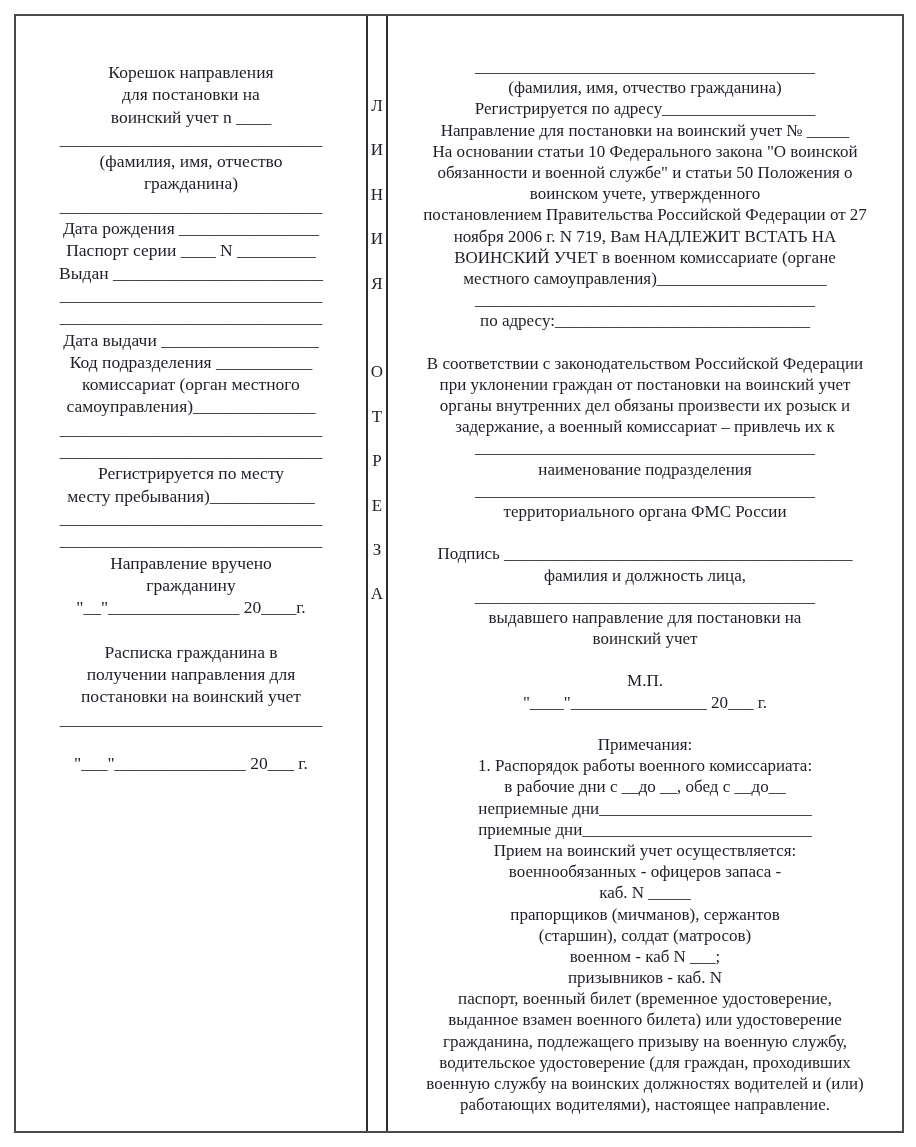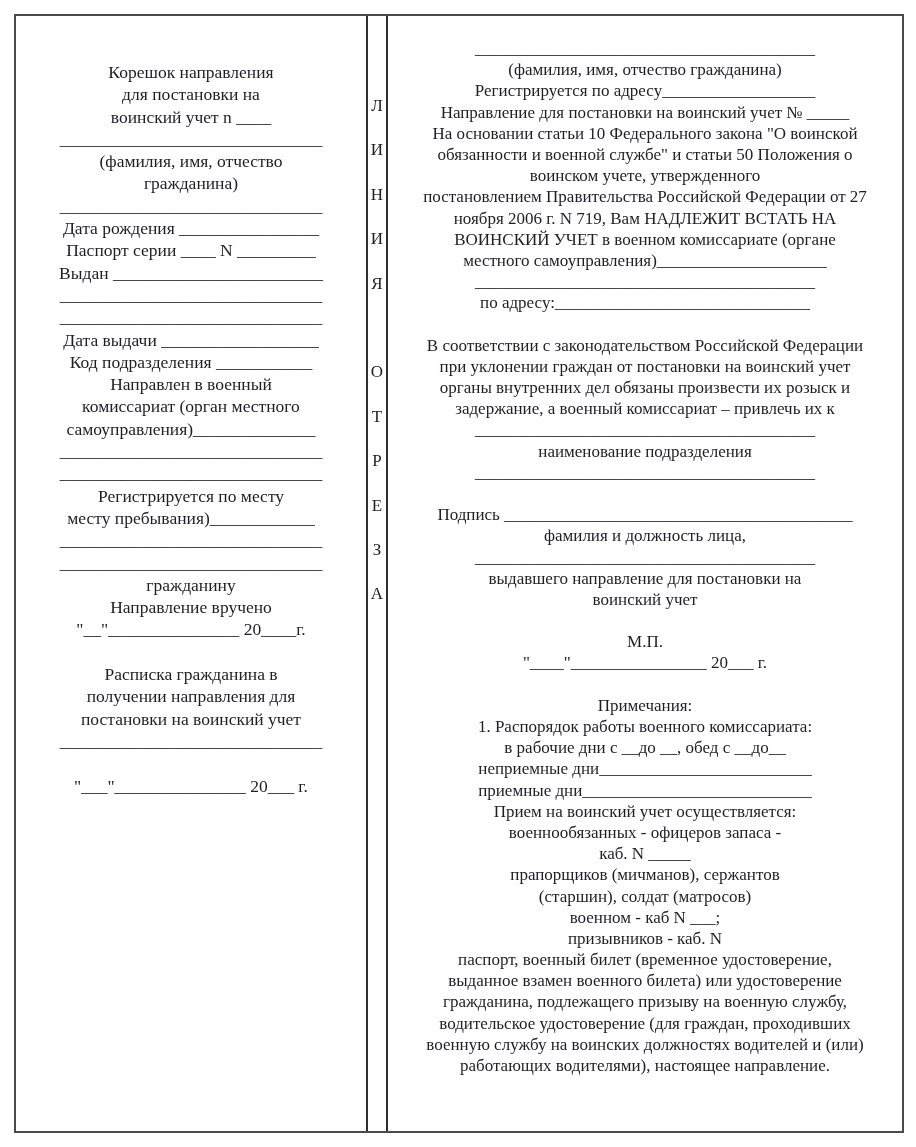--- a/index.html
+++ b/index.html
@@ -26,23 +26,24 @@
   .cut-strip {
     width: 22px;
     border-left: 2px solid #2f2f2f;
     border-right: 2px solid #2f2f2f;
     box-sizing: border-box;
     padding-top: 68px;
     font-size: 17px;
   }
   .col-right {
     flex: 1;
-    padding-top: 22px;
+    padding-top: 6px;
     font-size: 17px;
     overflow: visible;
+    margin-top: 34px;
   }
   .ln {
     text-align: center;
     white-space: pre;
     overflow: visible;
   }
   .col-left .ln  { height: 22.3px; line-height: 22.3px; }
   .col-right .ln { height: 21.2px; line-height: 21.2px; }
   .cut-letter {
     height: 44.4px; line-height: 44.4px;
@@ -62,31 +63,30 @@
     <div class="ln">(фамилия, имя, отчество</div>
     <div class="ln">гражданина)</div>
     <div class="ln">______________________________</div>
     <div class="ln">Дата рождения ________________</div>
     <div class="ln">Паспорт серии ____ N _________</div>
     <div class="ln">Выдан ________________________</div>
     <div class="ln">______________________________</div>
     <div class="ln">______________________________</div>
     <div class="ln">Дата выдачи __________________</div>
     <div class="ln">Код подразделения ___________</div>
-    <div class="ln">Направлен в военный</div>
     <div class="ln">комиссариат (орган местного</div>
     <div class="ln">самоуправления)______________</div>
     <div class="ln">______________________________</div>
     <div class="ln">______________________________</div>
     <div class="ln">Регистрируется по месту</div>
     <div class="ln">месту пребывания)____________</div>
     <div class="ln">______________________________</div>
     <div class="ln">______________________________</div>
+    <div class="ln">Направление вручено</div>
     <div class="ln">гражданину</div>
-    <div class="ln">Направление вручено</div>
     <div class="ln">"__"_______________ 20____г.</div>
     <div class="ln"></div>
     <div class="ln">Расписка гражданина в</div>
     <div class="ln">получении направления для</div>
     <div class="ln">постановки на воинский учет</div>
     <div class="ln">______________________________</div>
     <div class="ln"></div>
     <div class="ln">"___"_______________ 20___ г.</div>
   </div>
 
@@ -120,20 +120,21 @@
     <div class="ln">________________________________________</div>
     <div class="ln">по адресу:______________________________</div>
     <div class="ln"></div>
     <div class="ln">В соответствии с законодательством Российской Федерации</div>
     <div class="ln">при уклонении граждан от постановки на воинский учет</div>
     <div class="ln">органы внутренних дел обязаны произвести их розыск и</div>
     <div class="ln">задержание, а военный комиссариат – привлечь их к</div>
     <div class="ln">________________________________________</div>
     <div class="ln">наименование подразделения</div>
     <div class="ln">________________________________________</div>
+    <div class="ln">территориального органа ФМС России</div>
     <div class="ln"></div>
     <div class="ln">Подпись _________________________________________</div>
     <div class="ln">фамилия и должность лица,</div>
     <div class="ln">________________________________________</div>
     <div class="ln">выдавшего направление для постановки на</div>
     <div class="ln">воинский учет</div>
     <div class="ln"></div>
     <div class="ln">М.П.</div>
     <div class="ln">"____"________________ 20___ г.</div>
     <div class="ln"></div>

